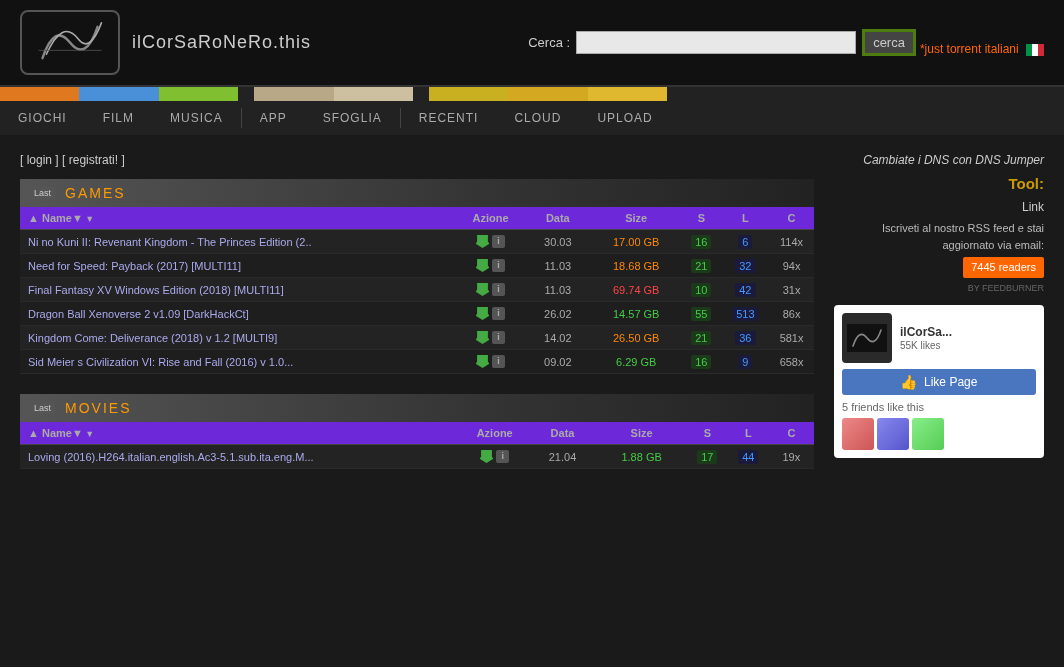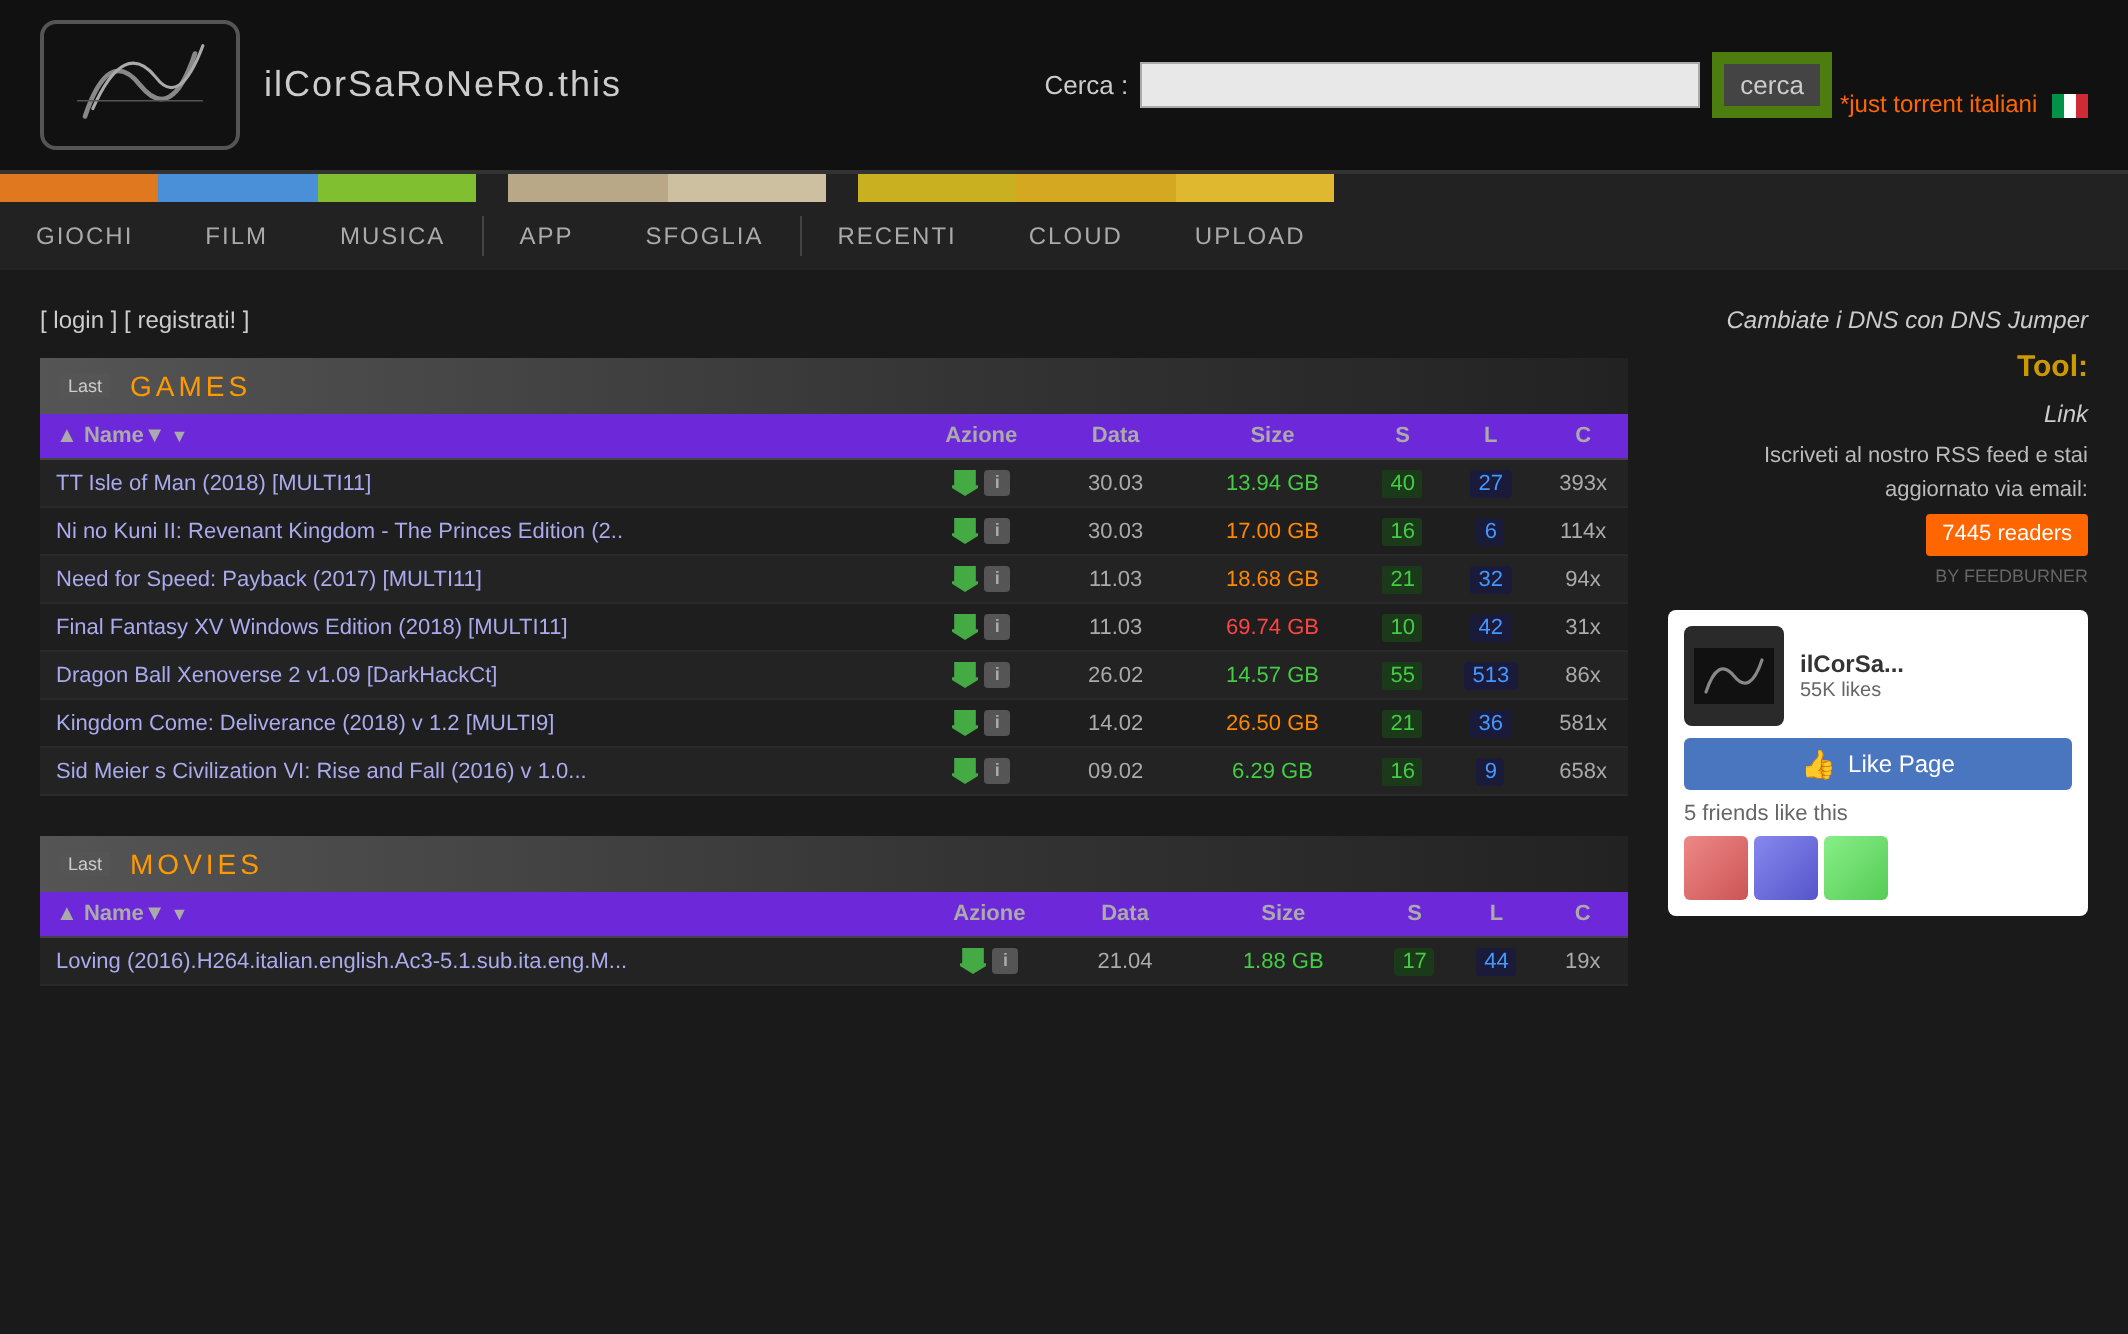--- a/index.html
+++ b/index.html
@@ -62,21 +62,21 @@
     #search-input {
       width: 280px;
       background: #e8e8e8;
       border: 1px solid #aaa;
       padding: 3px 5px;
       font-size: 13px;
       color: #333;
     }
     #cerca-btn {
       background: #444;
-      border: 6px solid #4d7c0f;
+      border: 3px solid #4d7c0f;
       color: #ccc;
       padding: 3px 8px;
       cursor: pointer;
       font-size: 13px;
     }
     #tagline {
       color: #ff6600;
       font-size: 12px;
     }
     #flag {
@@ -224,21 +224,20 @@
       font-size: 15px;
       font-weight: bold;
       text-align: right;
       margin-bottom: 8px;
     }
     #link-title {
       color: #ccc;
       text-align: right;
       font-size: 12px;
       margin-bottom: 6px;
-      font-style: italic;
     }
     #rss-text {
       color: #bbb;
       font-size: 11px;
       text-align: right;
       line-height: 1.5;
     }
     #feedburner-badge {
       background: #ff6600;
       color: #fff;
@@ -415,36 +414,20 @@
           <th class="col-azione center">Azione</th>
           <th class="col-data center">Data</th>
           <th class="col-size center">Size</th>
           <th class="col-s center">S</th>
           <th class="col-l center">L</th>
           <th class="col-c center">C</th>
         </tr>
       </thead>
       <tbody id="games-tbody">
 
-      <tr>
-            <td class="col-name"><a class="name-link" href="#">TT Isle of Man (2018) [MULTI11]</a></td>
-            <td class="col-azione">
-              <div class="action-icons">
-                <span style="display: inline-block; width: 13px; height: 13px; cursor: pointer;"><svg viewBox="0 0 10 12" width="13" height="13">
-                    <polygon points="0,0 10,0 10,7 13,7 5,12 -3,7 0,7" fill="#44aa44"></polygon>
-                  </svg></span>
-                <span style="display: inline-block; width: 13px; height: 13px; background: rgb(85, 85, 85); border-radius: 2px; cursor: pointer; color: rgb(170, 170, 170); text-align: center; font-size: 9px; line-height: 13px; font-weight: bold;">i</span>
-              </div>
-            </td>
-            <td class="col-data">30.03</td>
-            <td class="col-size size-green">13.94 GB</td>
-            <td class="col-s"><span class="seed-green">40</span></td>
-            <td class="col-l"><span class="seed-blue">27</span></td>
-            <td class="col-c">393x</td>
-          </tr>
           <tr>
             <td class="col-name"><a class="name-link" href="#">Ni no Kuni II: Revenant Kingdom - The Princes Edition (2..</a></td>
             <td class="col-azione">
               <div class="action-icons">
                 <span style="display: inline-block; width: 13px; height: 13px; cursor: pointer;"><svg viewBox="0 0 10 12" width="13" height="13">
                     <polygon points="0,0 10,0 10,7 13,7 5,12 -3,7 0,7" fill="#44aa44"></polygon>
                   </svg></span>
                 <span style="display: inline-block; width: 13px; height: 13px; background: rgb(85, 85, 85); border-radius: 2px; cursor: pointer; color: rgb(170, 170, 170); text-align: center; font-size: 9px; line-height: 13px; font-weight: bold;">i</span>
               </div>
             </td>

